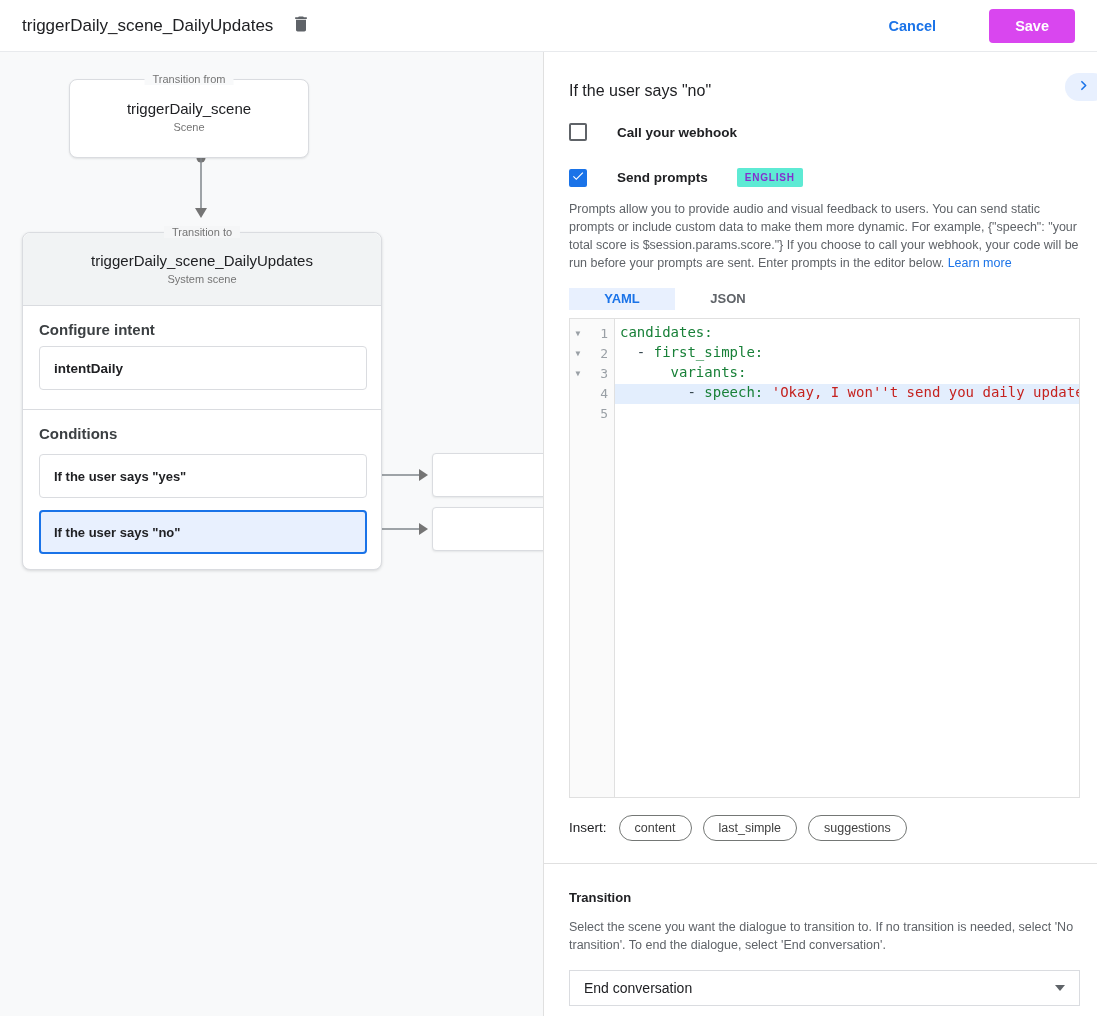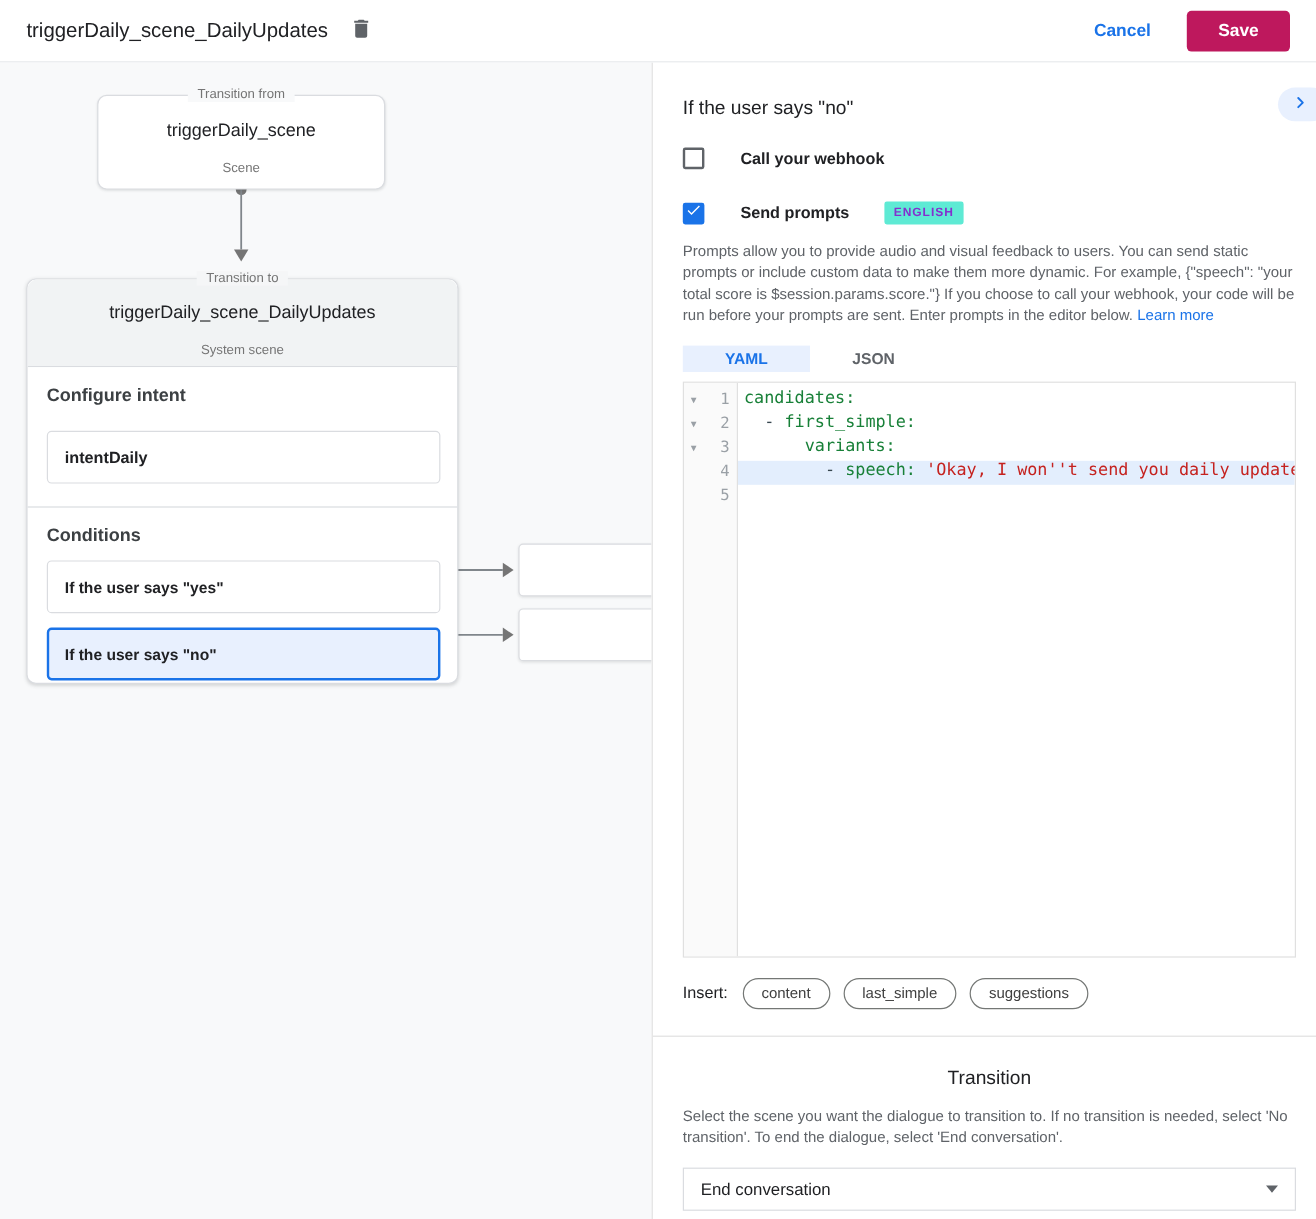--- a/index.html
+++ b/index.html
@@ -8,48 +8,48 @@
 
   
   .topbar { position:absolute; left:0; top:0; width:1097px; height:52px;
     background:#fff; border-bottom:1px solid #e8eaed; display:flex; align-items:center;
     padding:0 22px; z-index:30; }
   .topbar-title { font-size:17px; font-weight:500; color:#202124; }
   .trash-btn { margin-left:18px; border:none; background:none; cursor:pointer; display:flex; }
   .topbar-spacer { flex:1; }
   .cancel-btn { color:#1a73e8; background:none; border:none; font-size:14.5px; font-weight:700;
     margin-right:30px; cursor:pointer; font-family:inherit; }
-  .save-btn { background:#be185d; color:#fff; border:none; border-radius:4px;
-    font-size:14.5px; font-weight:700; padding:9px 26px; cursor:pointer; font-family:inherit; }
+  .save-btn { background:#d946ef; color:#fff; border:none; border-radius:4px;
+    font-size:14.5px; font-weight:700; padding:9px 26px; cursor:pointer; font-family:inherit;margin-left:23px; }
 
   
   .canvas { position:absolute; left:0; top:52px; width:543px; height:964px;
     background:#f8f9fa; overflow:hidden; }
   .connectors { position:absolute; left:0; top:0; width:543px; height:964px; pointer-events:none; }
 
-  .from-box { position:absolute; left:81px; top:27px; width:240px; height:79px;
+  .from-box { position:absolute; left:69px; top:27px; width:240px; height:79px;
     background:#fff; border:1px solid #dadce0; border-radius:8px; text-align:center;
     box-shadow:0 1px 2px rgba(60,64,67,.12); }
   .legend { position:absolute; top:-7px; left:50%; transform:translateX(-50%);
     font-size:11px; color:#757575; background:#f8f9fa; padding:0 8px; white-space:nowrap; }
   .from-title { margin-top:20px; font-size:15px; color:#202124; }
-  .box-sub { margin-top:17px; font-size:11px; color:#757575; }
+  .box-sub { margin-top:4px; font-size:11px; color:#757575; }
 
   .to-card { position:absolute; left:22px; top:180px; width:360px; height:338px;
     background:#fff; border:1px solid #dadce0; border-radius:8px;
     box-shadow:0 1px 3px rgba(60,64,67,.18); }
   .to-head { position:relative; height:73px; background:#f1f3f4; border-bottom:1px solid #dadce0;
     border-radius:8px 8px 0 0; text-align:center; }
   .to-head .legend { background:#f5f6f7; }
   .to-title { padding-top:19px; font-size:15px; color:#202124; }
 
   .card-section { padding:15px 16px 19px 16px;font-weight:bold; }
   .card-section + .card-section { border-top:1px solid #dadce0; }
   .section-label { font-size:15px; color:#3c4043; }
-  .intent-input { margin-top:21px; width:328px; height:44px; border:1px solid #dadce0;
+  .intent-input { margin-top:8px; width:328px; height:44px; border:1px solid #dadce0;
     border-radius:4px; background:#fff; display:flex; align-items:center; padding-left:14px;
     font-size:13.5px; color:#202124; cursor:text; }
 
   .cond-row { margin-top:12px; width:328px; height:44px; border:1px solid #dadce0;
     border-radius:4px; background:#fff; display:flex; align-items:center; padding-left:14px;
     font-size:13px; color:#202124; cursor:pointer; }
   .cond-row.selected { background:#e8f0fe; border:2px solid #1a73e8; padding-left:13px; }
 
   .target-box { position:absolute; left:432px; width:135px; height:44px; background:#fff;
     border:1px solid #dadce0; border-radius:4px; box-shadow:0 1px 2px rgba(60,64,67,.1); }
@@ -94,21 +94,21 @@
   .tk-str { color:#c5221f; }
   .tk-plain { color:#37474f; }
 
   .insert-row { display:flex; align-items:center; margin-top:17px; }
   .insert-label { font-size:13.5px; color:#202124; margin-right:12px; }
   .pill { border:1px solid #747775; border-radius:13px; background:#fff; color:#404040;
     font-size:12.5px; padding:5px 15px; margin-right:11px; cursor:pointer; font-family:inherit; }
 
   .panel-divider { border:none; border-top:1px solid #e0e0e0; margin:22px -17px 0 -25px; }
 
-  .transition-title { margin-top:26px; font-size:16px; font-weight:400; color:#202124;text-align:center; }
+  .transition-title { margin-top:26px; font-size:13px; font-weight:700; color:#202124; }
   .dropdown { margin-top:16px; height:36px; border:1px solid #dadce0; display:flex;
     align-items:center; justify-content:space-between; padding:0 14px; cursor:pointer;
     background:#fff; }
   .dropdown-value { font-size:14px; color:#202124;text-align:center; }
   .caret { width:0; height:0; border-left:5px solid transparent; border-right:5px solid transparent;
     border-top:6px solid #5f6368; }
 </style>
 </head>
 <body>
 

